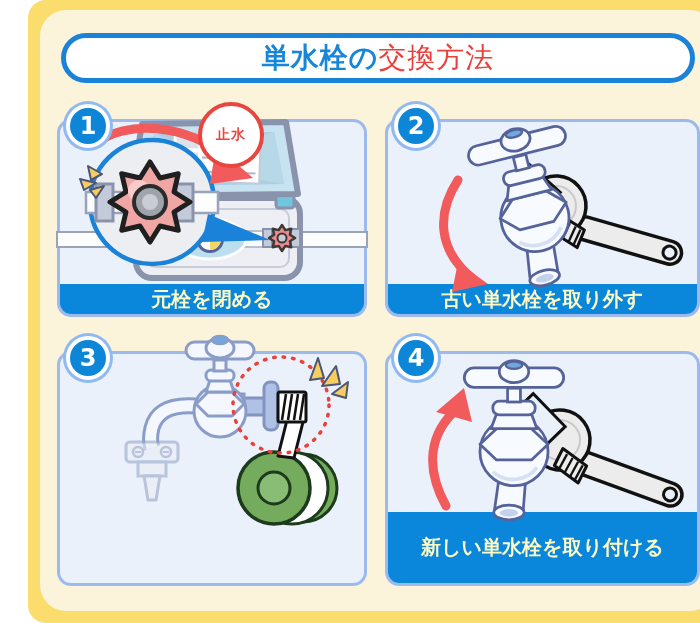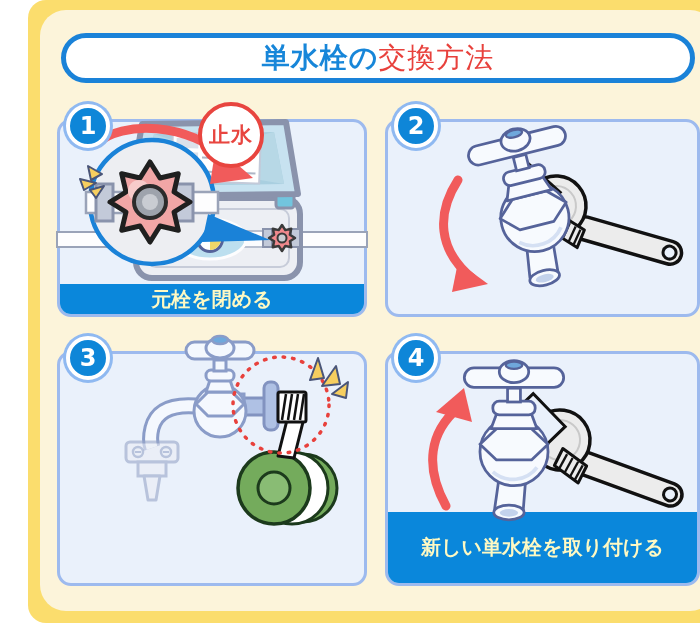--- a/index.html
+++ b/index.html
@@ -20,21 +20,21 @@
   .caption{position:absolute;left:0;right:0;bottom:0;background:#0A87DB;color:#fef9c3;font-weight:bold;
     text-align:center;border-radius:0 0 11px 11px;z-index:1;white-space:pre-line;}
   .cap-short{height:30px;font-size:20px;line-height:30px;}
   .cap-tall{height:71px;font-size:20px;line-height:27px;display:flex;align-items:center;justify-content:center;}
   
   .badge{position:absolute;left:6px;top:-18px;width:36px;height:36px;border-radius:50%;background:#0E86D8;
     border:4px solid #ffffff;box-shadow:0 0 0 3px #8FB9F1;color:#ffffff;font-size:24px;font-weight:bold;
     display:flex;align-items:center;justify-content:center;z-index:3;}
   
   .stop-badge{position:absolute;left:138px;top:-20px;width:58px;height:58px;border-radius:50%;background:#ffffff;
-    border:4px solid #E8453F;color:#E8453F;font-size:21px;font-weight:bold;letter-spacing:1px;
+    border:4px solid #E8453F;color:#E8453F;font-size:14px;font-weight:bold;letter-spacing:1px;
     display:flex;align-items:center;justify-content:center;z-index:3;}
 </style>
 </head>
 <body>
 
 <svg width="0" height="0" style="position:absolute" aria-hidden="true">
   <defs>
     <g id="faucet">
       <path d="M -16,30 C -18,46 -20,58 -21,66 C -21,76 9,78 10,68 C 11,56 12,44 13,30 Z" fill="#F7FAFE" stroke="#55639A" stroke-width="3"></path>
       <ellipse cx="-5.5" cy="70" rx="16.5" ry="8" fill="#F7FAFE" stroke="#55639A" stroke-width="3"></ellipse>
@@ -133,20 +133,21 @@
     <div class="panel" id="panel2">
       <svg width="309" height="162" viewBox="0 0 309 162">
         <use href="#wrench" transform="translate(168,84) rotate(4)"></use>
         <use href="#faucet" transform="translate(146,92) rotate(-14) scale(0.92)"></use>
         <g>
           <path d="M 70,58 C 48,92 50,128 84,156" stroke="#F15B5B" stroke-width="9" fill="none" stroke-linecap="round"></path>
           <polygon points="70,140 100,162 64,170" fill="#F15B5B"></polygon>
         </g>
       </svg>
       <div class="badge">2</div>
+      <div class="caption cap-short">古い単水栓を取り外す</div>
     </div>
 
     <div class="panel" id="panel3">
       <svg width="304" height="158" viewBox="0 0 304 158">
         <g stroke="#8A9CC8" fill="#F4F8FE">
           <path d="M 136,52 C 110,50 96,58 92,74 C 90,82 90,88 92,94" fill="none" stroke-width="17"></path>
           <path d="M 136,52 C 110,50 96,58 92,74 C 90,82 90,88 92,94" fill="none" stroke="#F4F8FE" stroke-width="11"></path>
           <rect x="180" y="44" width="26" height="17" fill="#AFC1E4" stroke="#8293C0" stroke-width="3"></rect>
           <rect x="170" y="40" width="14" height="24" stroke-width="3"></rect>
           <circle cx="160" cy="57" r="26" stroke-width="3"></circle>

